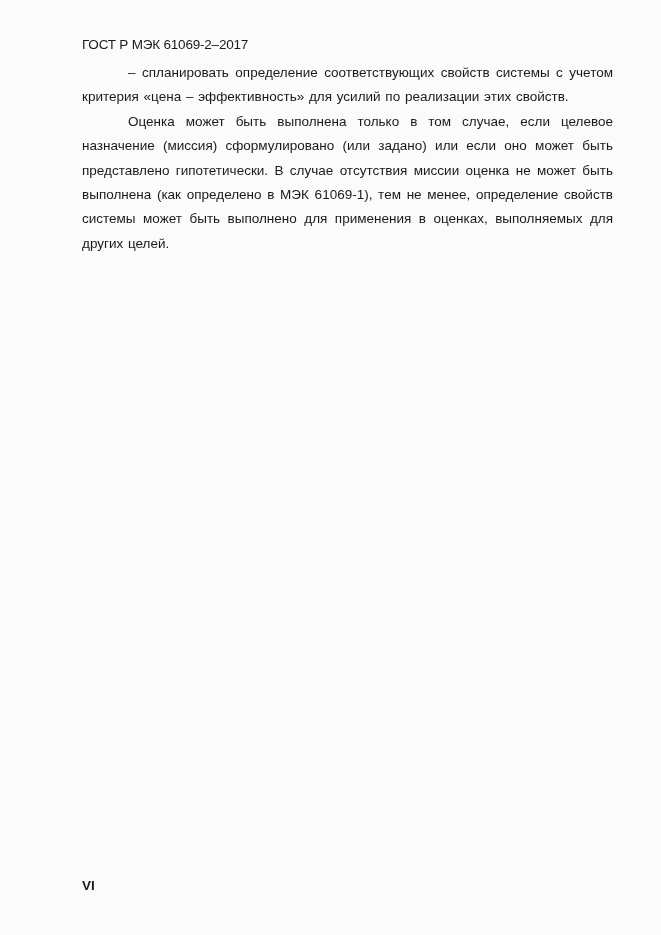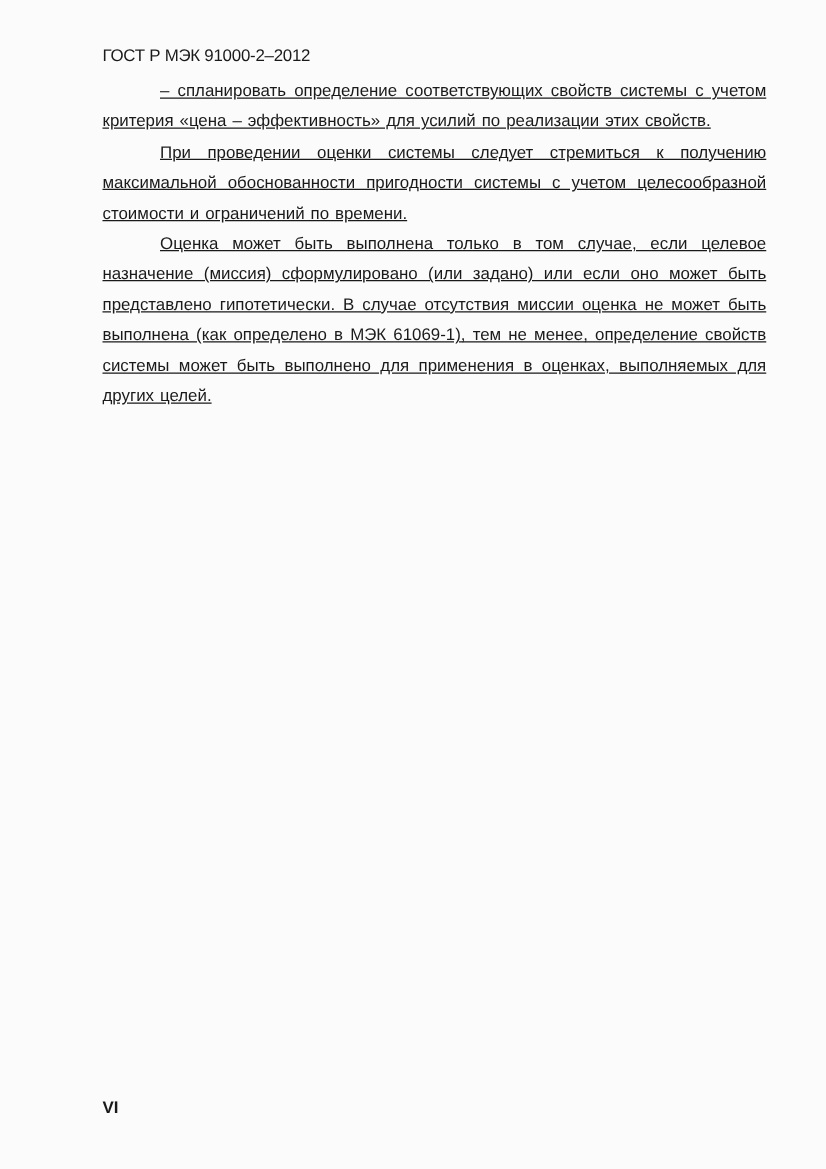--- a/index.html
+++ b/index.html
@@ -28,38 +28,36 @@
       top: 61px;
       width: 531px;
       font-size: 13.5px;
       line-height: 24.4px;
     }
     .para {
       margin: 0;
       text-align: justify;
       text-indent: 46px;
       word-spacing: 1px;
-      text-decoration: underline;
     }
     .footer {
       position: absolute;
       left: 82px;
       top: 878px;
       font-size: 13.5px;
       font-weight: bold;
     }
   </style>
 </head>
 <body>
 
 <div class="header">
-  <span>ГОСТ Р МЭК 91000-2–2012</span>
+  <span>ГОСТ Р МЭК 61069-2–2017</span>
 </div>
 
 <div class="body-text">
   <p class="para">–   спланировать определение соответствующих свойств системы с учетом критерия «цена – эффективность» для усилий по реализации этих свойств.</p>
-  <p class="para">При проведении оценки системы следует стремиться к получению максимальной обоснованности пригодности системы с учетом целесообразной стоимости и ограничений по времени.</p>
   <p class="para">Оценка может быть выполнена только в том случае, если целевое назначение (миссия) сформулировано (или задано) или если оно может быть представлено гипотетически. В случае отсутствия миссии оценка не может быть выполнена (как определено в МЭК 61069-1), тем не менее, определение свойств системы может быть выполнено для применения в оценках, выполняемых для других целей.</p>
 </div>
 
 <div class="footer">
   <span>VI</span>
 </div>
 
 </body></html>

